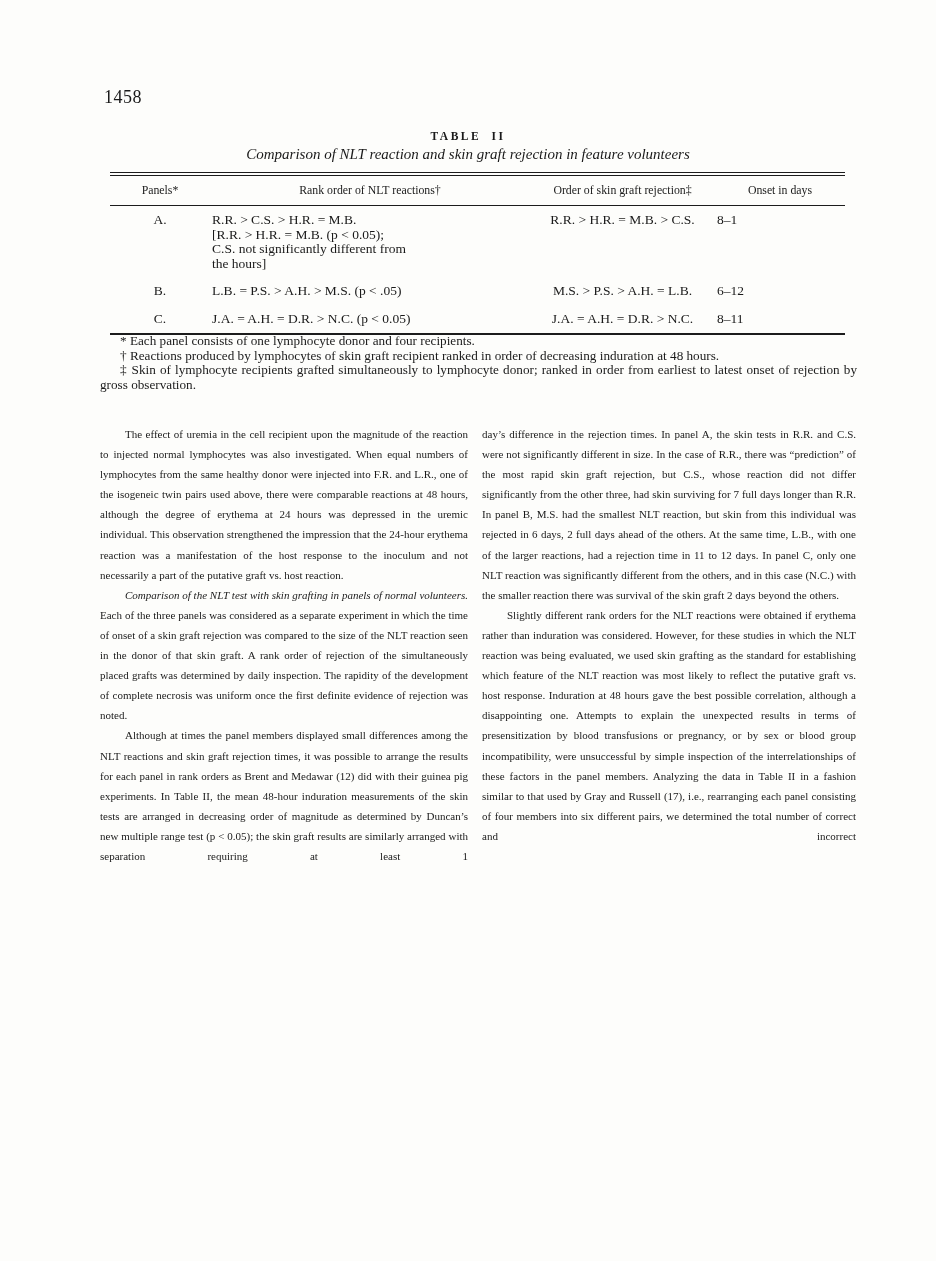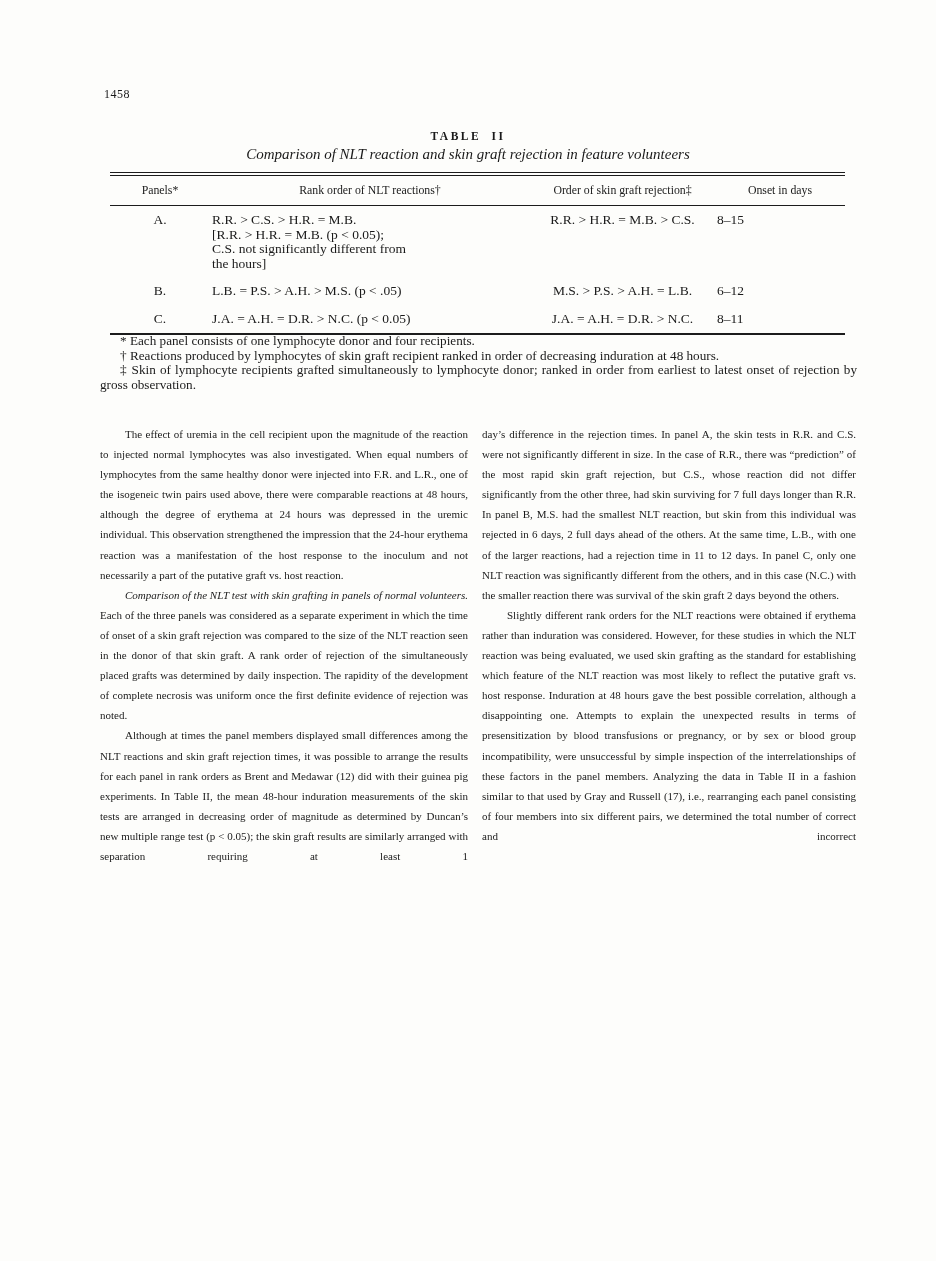--- a/index.html
+++ b/index.html
@@ -8,21 +8,21 @@
     width:936px;height:1261px;
     margin:0 auto;
     background:#fdfdfb;
     color:#1a1a1a;
     font-family:"Liberation Serif","DejaVu Serif",serif;
     overflow:hidden;
   }
   
   .page-number{
     position:absolute;left:104px;top:87px;
-    font-size:12px;letter-spacing:.5px;
+    font-size:18px;letter-spacing:.5px;
   }
   .running-head{
     position:absolute;left:0;right:0;top:88px;
     text-align:center;
     font-size:13.5px;font-weight:bold;letter-spacing:.9px;
   }
   
   .table-label{
     position:absolute;left:0;right:0;top:130px;
     text-align:center;
@@ -106,21 +106,21 @@
     <tbody>
       <tr>
         <td class="panel-cell">A.</td>
         <td class="nlt-cell">
           <div class="nlt-line">R.R. &gt; C.S. &gt; H.R. = M.B.</div>
           <div class="nlt-line">[R.R. &gt; H.R. = M.B. (p &lt; 0.05);</div>
           <div class="nlt-line">C.S. not significantly different from</div>
           <div class="nlt-line">the hours]</div>
         </td>
         <td class="rejection-cell">R.R. &gt; H.R. = M.B. &gt; C.S.</td>
-        <td class="onset-cell">8–15</td>
+        <td class="onset-cell">8–1</td>
       </tr>
       <tr>
         <td class="panel-cell">B.</td>
         <td class="nlt-cell">
           <div class="nlt-line">L.B. = P.S. &gt; A.H. &gt; M.S. (p &lt; .05)</div>
         </td>
         <td class="rejection-cell">M.S. &gt; P.S. &gt; A.H. = L.B.</td>
         <td class="onset-cell">6–12</td>
       </tr>
       <tr>

